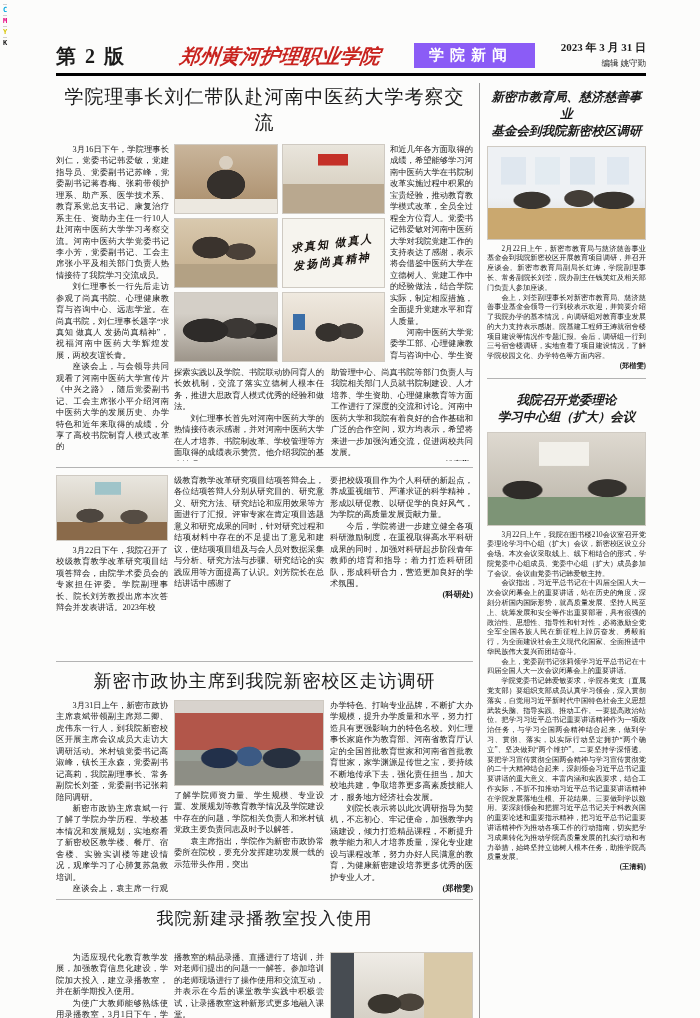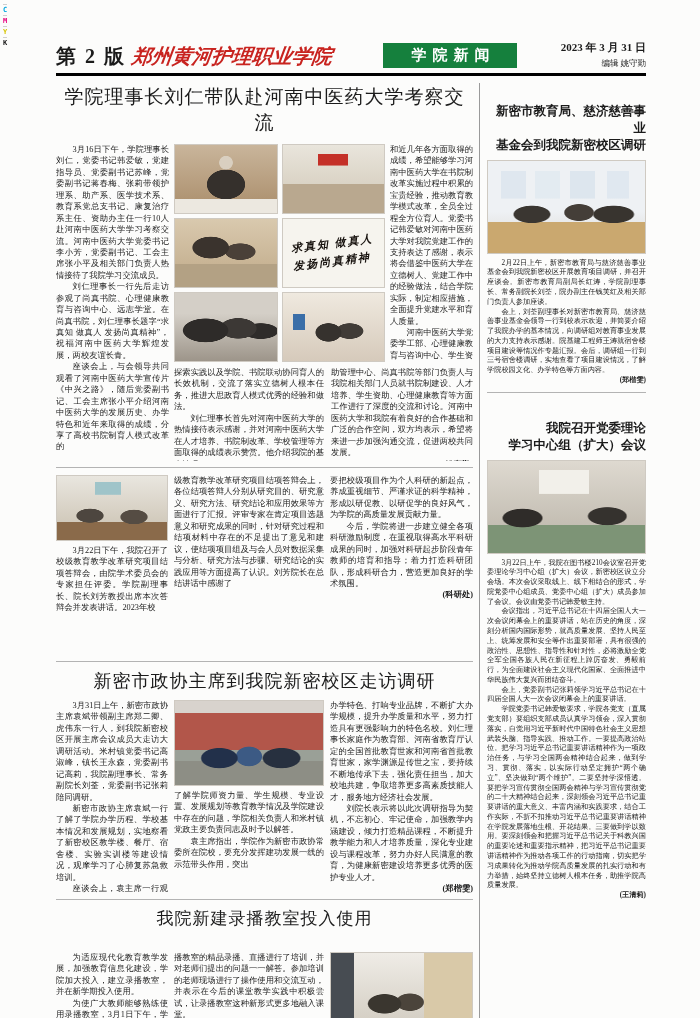--- a/index.html
+++ b/index.html
@@ -9,21 +9,21 @@
   .cmyk { position:absolute; left:3px; top:4px; display:flex; flex-direction:column; gap:1px; font-family:"DejaVu Sans Mono", monospace; font-size:7px; line-height:8px; font-weight:bold; }
   .cmyk span { border-top:1px solid #cfcfcf; padding-top:1px; }
   .c-c{color:#00a6e0;} .c-m{color:#e6007e;} .c-y{color:#d6c400;} .c-k{color:#111;}
 
   .sheet { position:absolute; left:56px; top:40px; width:590px; }
 
   
   .hdr { display:flex; align-items:flex-end; justify-content:space-between; }
   .edition { font-size:20px; font-weight:bold; letter-spacing:2px; white-space:nowrap; }
   .masthead { color:#c8231f; font-size:20px; font-weight:bold; font-style:italic; transform:skewX(-7deg); white-space:nowrap; margin:0 8px 0 6px; }
-  .section-box { background:#15803d; color:#ffffff; font-size:15px; font-weight:bold; padding:3px 22px 3px 28px; letter-spacing:6px; align-self:center; white-space:nowrap; }
+  .section-box { background:#8b5cf6; color:#ffffff; font-size:15px; font-weight:bold; padding:3px 22px 3px 15px; letter-spacing:6px; align-self:center; white-space:nowrap; }
   .dateblock { text-align:right; font-size:11px; font-weight:bold; white-space:nowrap; }
   .editor { font-size:8.5px; font-weight:normal; margin-top:3px; }
   .hrule { border-top:3px solid #000; margin-top:3px; }
 
   
   .main { display:flex; margin-top:7px; }
   .colL { width:424px; padding-right:6px; border-right:1px solid #9a9a9a; }
   .colR { width:166px; padding-left:7px; height:925px; overflow:hidden; }
 
   .art { overflow:hidden; }
@@ -59,37 +59,37 @@
   
   .cols3 { display:flex; gap:6px; }
   .w112 { width:112px; flex:none; }
   .w150 { width:150px; flex:none; }
   .flexfill { flex:1; }
   .ph-a2 { height:66px; margin-bottom:4px; }
   .ph-a3 { height:86px; margin-bottom:4px; }
   .ph-a4 { height:84px; margin-bottom:3px; }
 
   
-  h3.rhl { text-align:right; font-weight:900; font-size:12.5px; line-height:1.35; white-space:pre-line; margin:20px 0 6px; }
+  h3.rhl { text-align:center; font-weight:900; font-size:12.5px; line-height:1.35; white-space:pre-line; margin:6px 0 6px;font-style:italic; }
   .ph-r { height:94px; margin-bottom:5px; }
 </style>
 </head>
 <body>
 
 <div class="cmyk">
   <span class="c-c">C</span>
   <span class="c-m">M</span>
   <span class="c-y">Y</span>
   <span class="c-k">K</span>
 </div>
 
 <div class="sheet">
 
   <div class="hdr">
-    <div style="display:flex; align-items:center;">
+    <div style="display:flex; align-items:center;gap:48px;">
       <div class="edition">第 2 版</div>
       <div class="masthead">郑州黄河护理职业学院</div>
     </div>
     <div class="section-box">学院新闻</div>
     <div class="dateblock">
       <div>2023 年 3 月 31 日</div>
       <div class="editor">编辑  姚守勤</div>
     </div>
   </div>
   <div class="hrule"></div>

